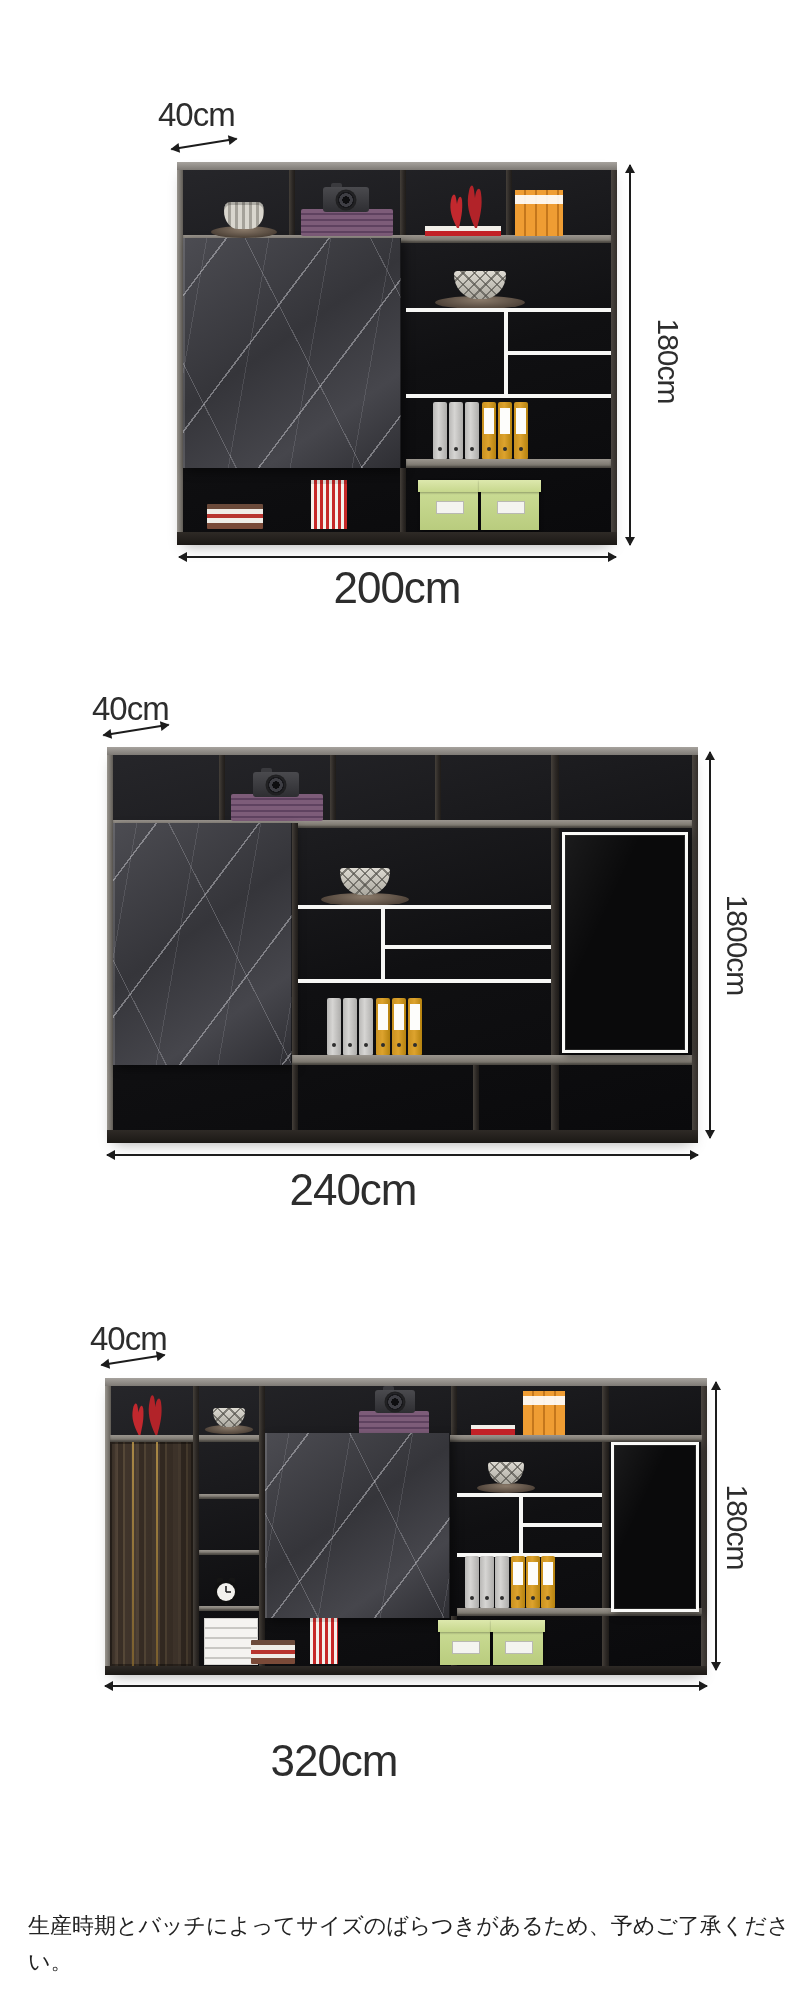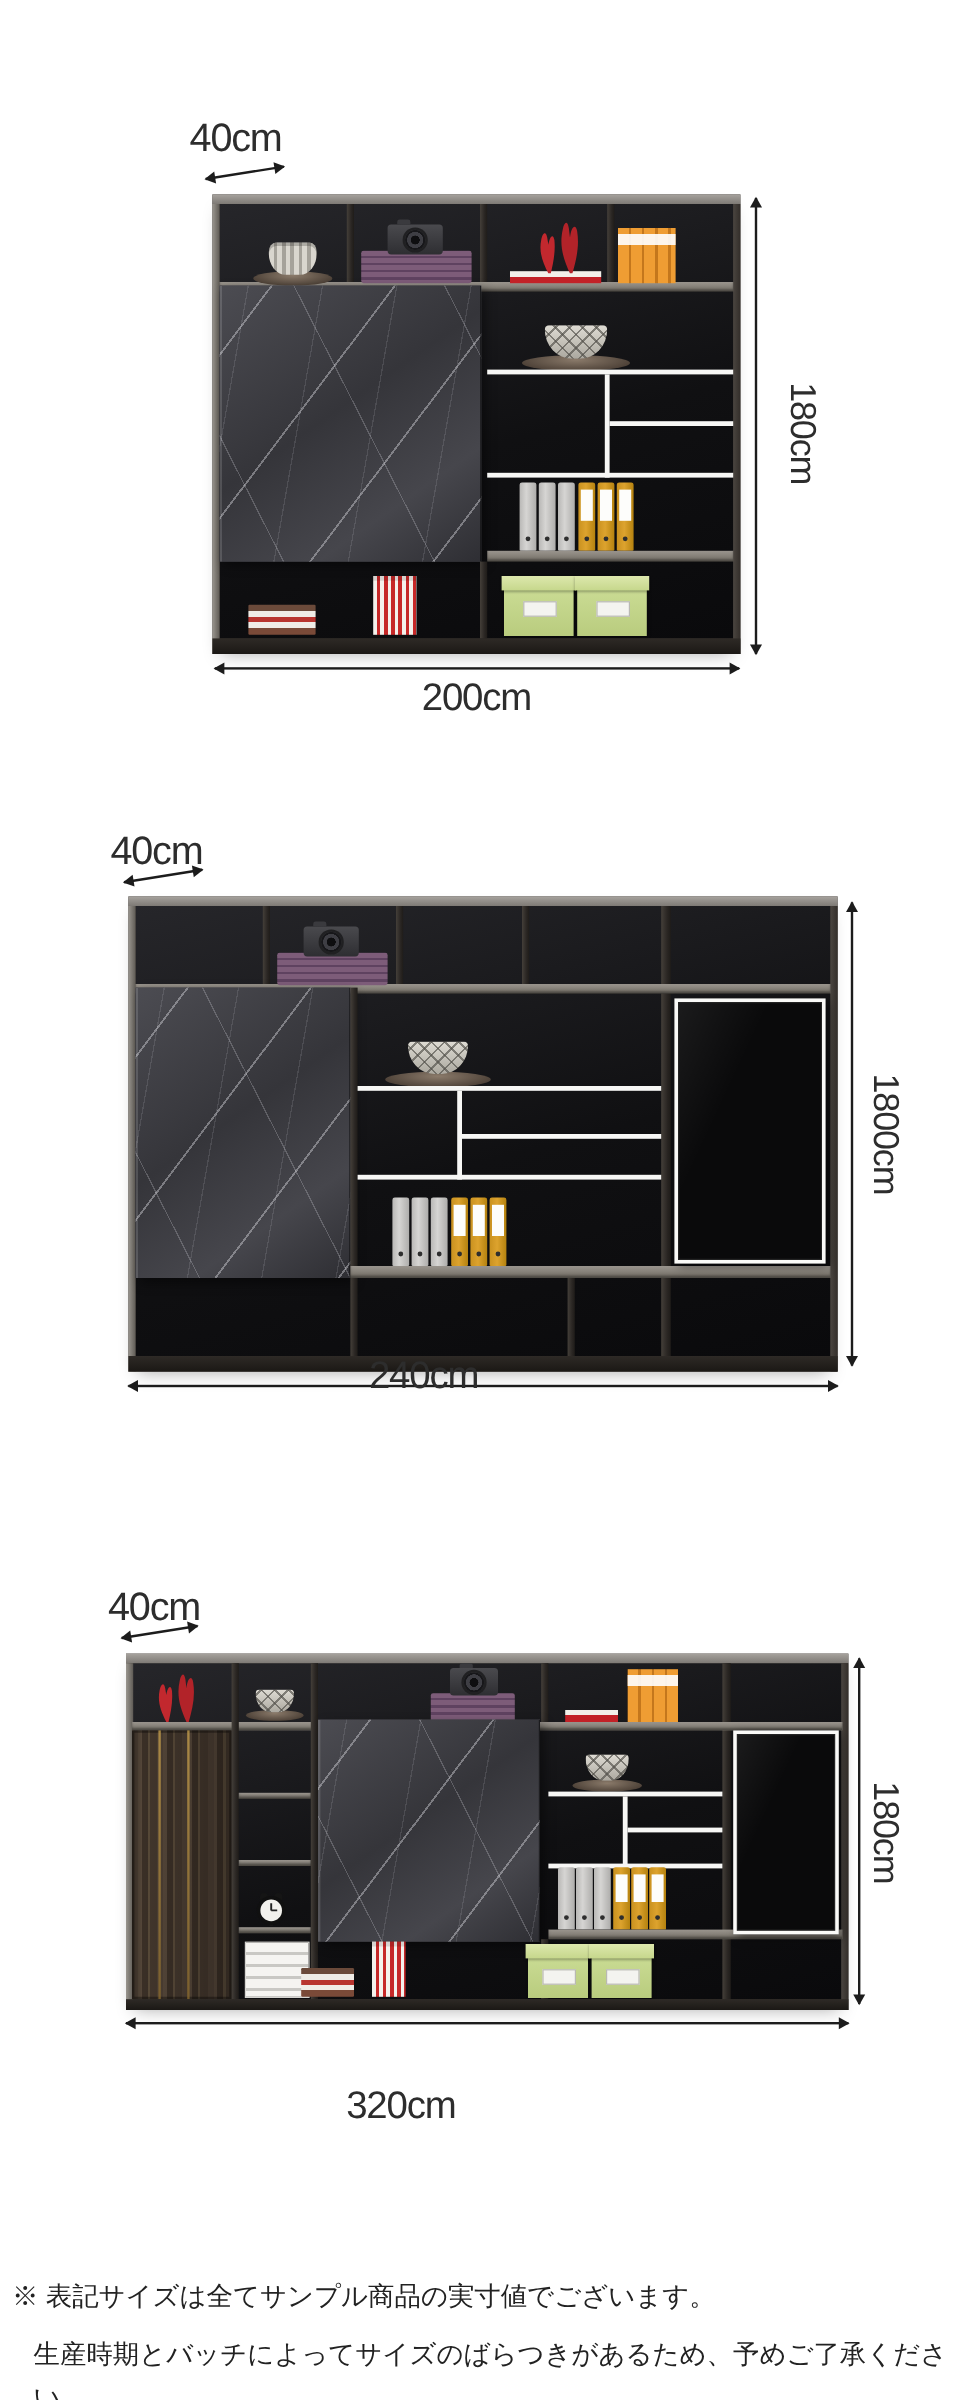--- a/index.html
+++ b/index.html
@@ -2,21 +2,21 @@
 <html style="--frame: #332e2a; --frameTop: #a6a29d; --interiorDark: #101012; --shelf: #9a958e; --whiteLine: #f7f7f5; --marbleBase: #3e3e44; --woodBase: #4b3e33; --glassDoor: #0a0a0b; --binderYellow: #dda32e; --binderGray: #d6d5d3; --boxGreen: #cfe09a; --vaseRed: #c0262c; --purpleBox: #7d5c79; --orangeBook: #ef9d33; --stripeRed: #c62828; --dimText: #2d2d2d; --noteText: #222222;"><head>
 <meta charset="utf-8">
 <style>
   html,body{margin:0;padding:0;}
   body{width:800px;height:2000px;position:relative;background:#ffffff;overflow:hidden;
        font-family:"Liberation Sans",sans-serif;}
   .abs{position:absolute;}
   
   .dim{position:absolute;color:var(--dimText,#2d2d2d);letter-spacing:-1px;white-space:nowrap;}
   .dim.depth{font-size:33px;}
-  .dim.width{font-size:32px;text-align:center;}
+  .dim.width{font-size:44px;text-align:center;}
   .dim.height{font-size:30px;text-align:center;transform:rotate(90deg);}
   
   .ah{position:absolute;height:2px;background:#1c1c1c;}
   .ah:before,.ah:after{content:"";position:absolute;top:-4px;width:0;height:0;
     border-top:5px solid transparent;border-bottom:5px solid transparent;}
   .ah:before{left:-1px;border-right:9px solid #1c1c1c;}
   .ah:after{right:-1px;border-left:9px solid #1c1c1c;}
   .ah.depth{transform:rotate(-9deg);}
   .av{position:absolute;width:2px;background:#1c1c1c;}
   .av:before,.av:after{content:"";position:absolute;left:-4px;width:0;height:0;
@@ -181,21 +181,21 @@
   <div class="glass" style="left:455px;top:85px;width:120px;height:215px;"></div>
 
   <div class="vdiv" style="left:185px;top:318px;width:6px;height:65px;"></div>
   <div class="vdiv" style="left:366px;top:318px;width:6px;height:65px;"></div>
   <div class="cab-base" style="height:13px;"></div>
 </div>
 
 <div class="av" style="left:709px;top:752px;height:386px;"></div>
 <div class="dim height" style="left:655px;top:928px;width:164px;">1800cm</div>
 <div class="ah" style="left:107px;top:1154px;width:591px;"></div>
-<div class="dim width" style="left:153px;top:1128px;width:400px;text-align:center;">240cm</div>
+<div class="dim width" style="left:153px;top:1165px;width:400px;text-align:center;">240cm</div>
 
 <div class="dim depth" style="left:90px;top:1320px;">40cm</div>
 <div class="ah depth" style="left:101px;top:1359px;width:64px;"></div>
 
 <div class="cab" style="left:105px;top:1378px;width:602px;height:297px;">
   <div class="inner" style="left:5px;top:8px;width:592px;height:280px;"></div>
   <div class="cab-top"></div>
   <div class="side-l"></div>
   <div class="side-r"></div>
   <div class="vdiv" style="left:88px;top:8px;width:6px;height:49px;"></div>
@@ -258,15 +258,14 @@
   <div class="gbx" style="left:388px;top:242px;width:50px;height:45px;"></div>
   <div class="cab-base" style="height:9px;"></div>
 </div>
 
 <div class="av" style="left:715px;top:1382px;height:288px;"></div>
 <div class="dim height" style="left:667px;top:1510px;width:140px;">180cm</div>
 <div class="ah" style="left:105px;top:1685px;width:602px;"></div>
 <div class="dim width" style="left:134px;top:1696px;width:400px;margin-top:40px;">320cm</div>
 
 <div class="note" style="left:10px;top:1896px;width:784px;">
-  <div class="l1">※ 表記サイズは全てサンプル商品の実寸値でございます。</div>
   <div class="l2">生産時期とバッチによってサイズのばらつきがあるため、予めご了承ください。</div>
 </div>
 
 </body></html>

